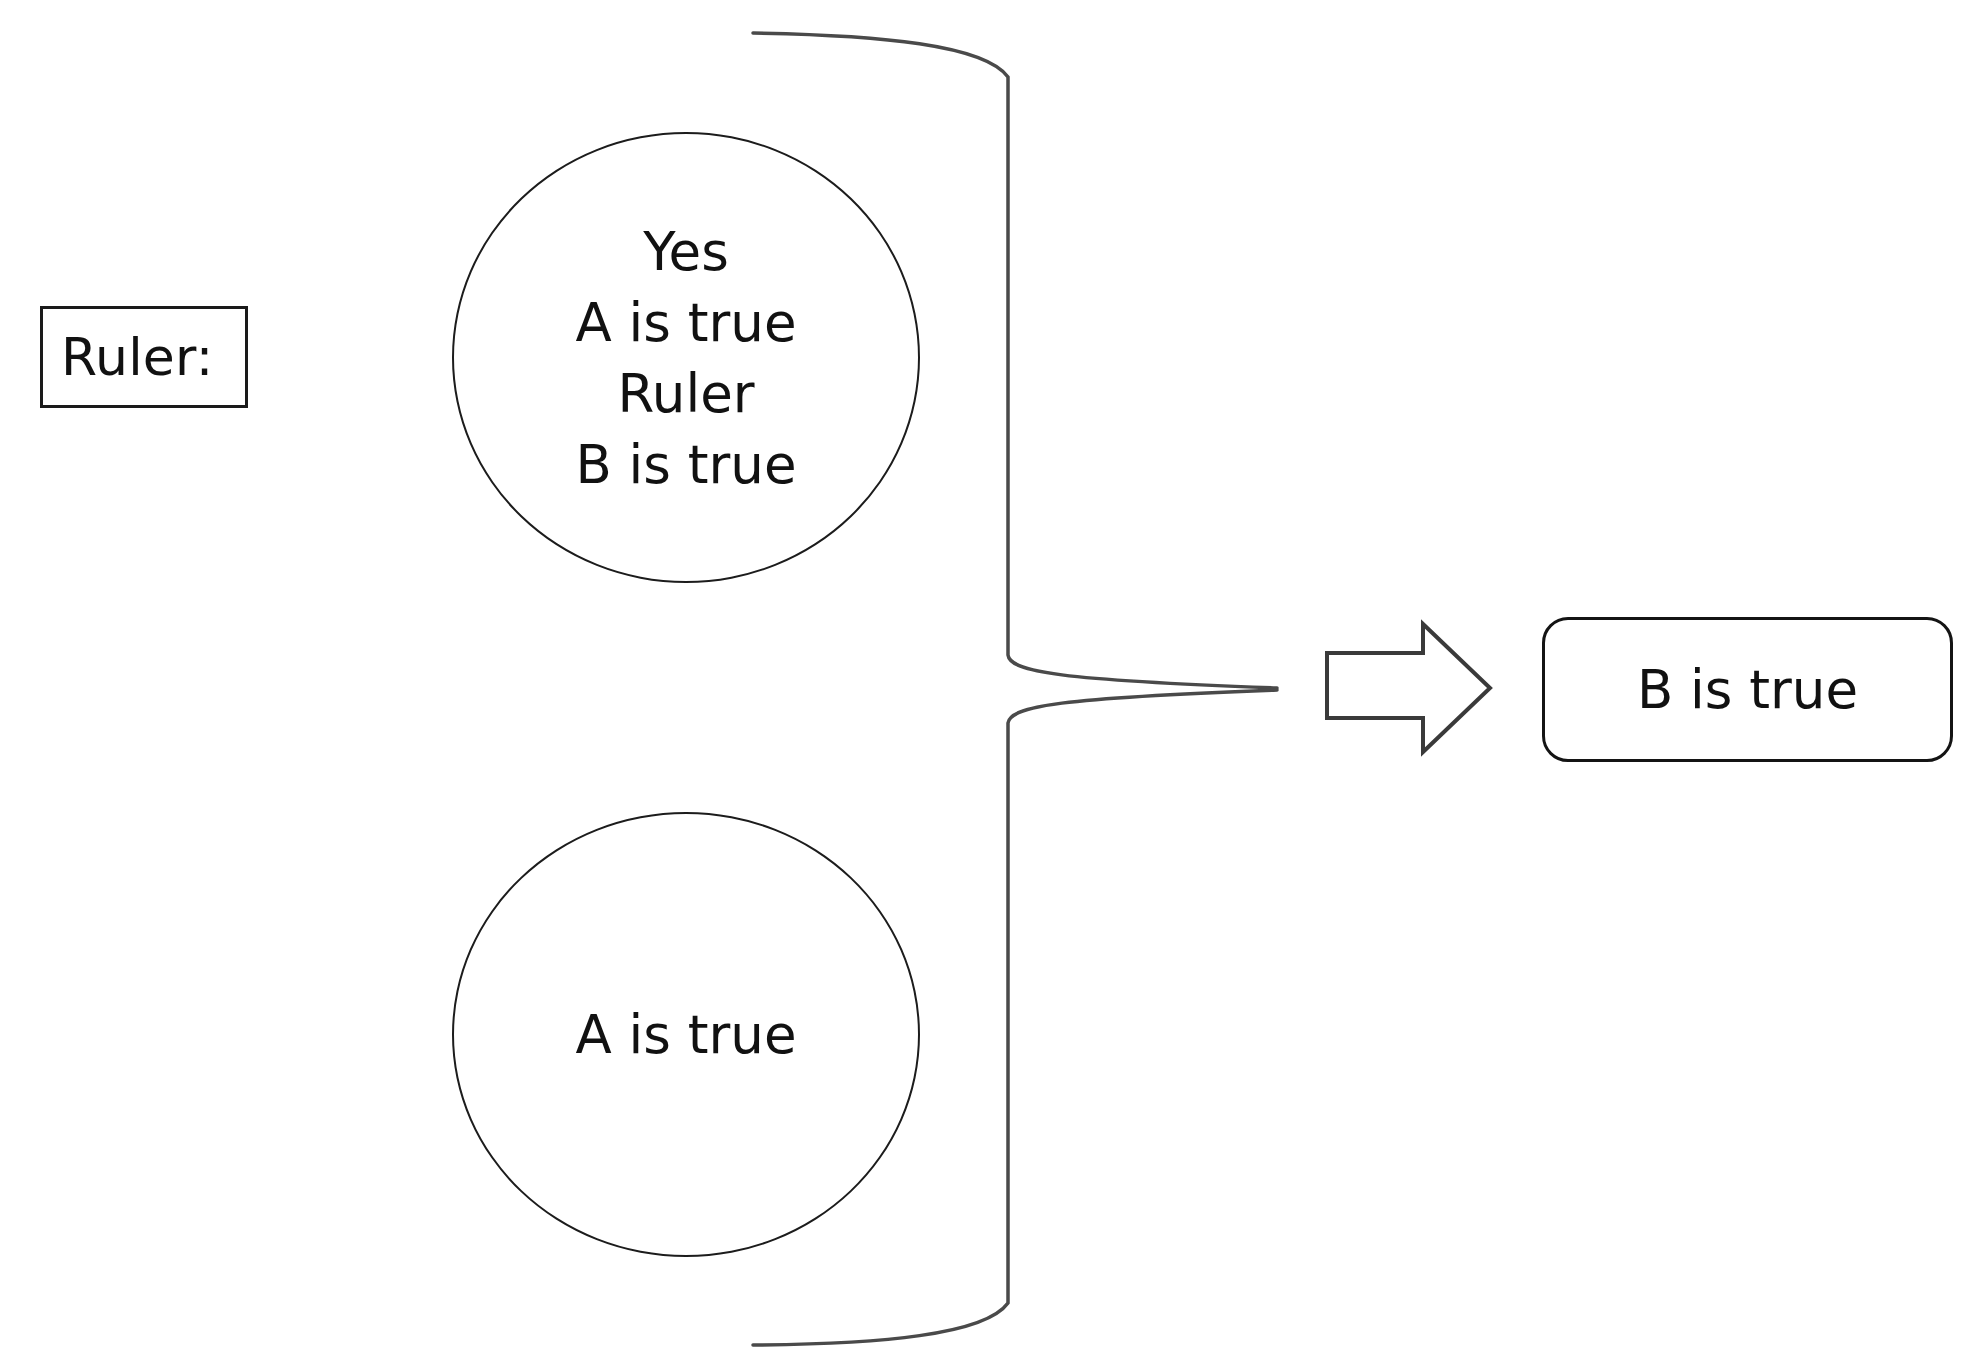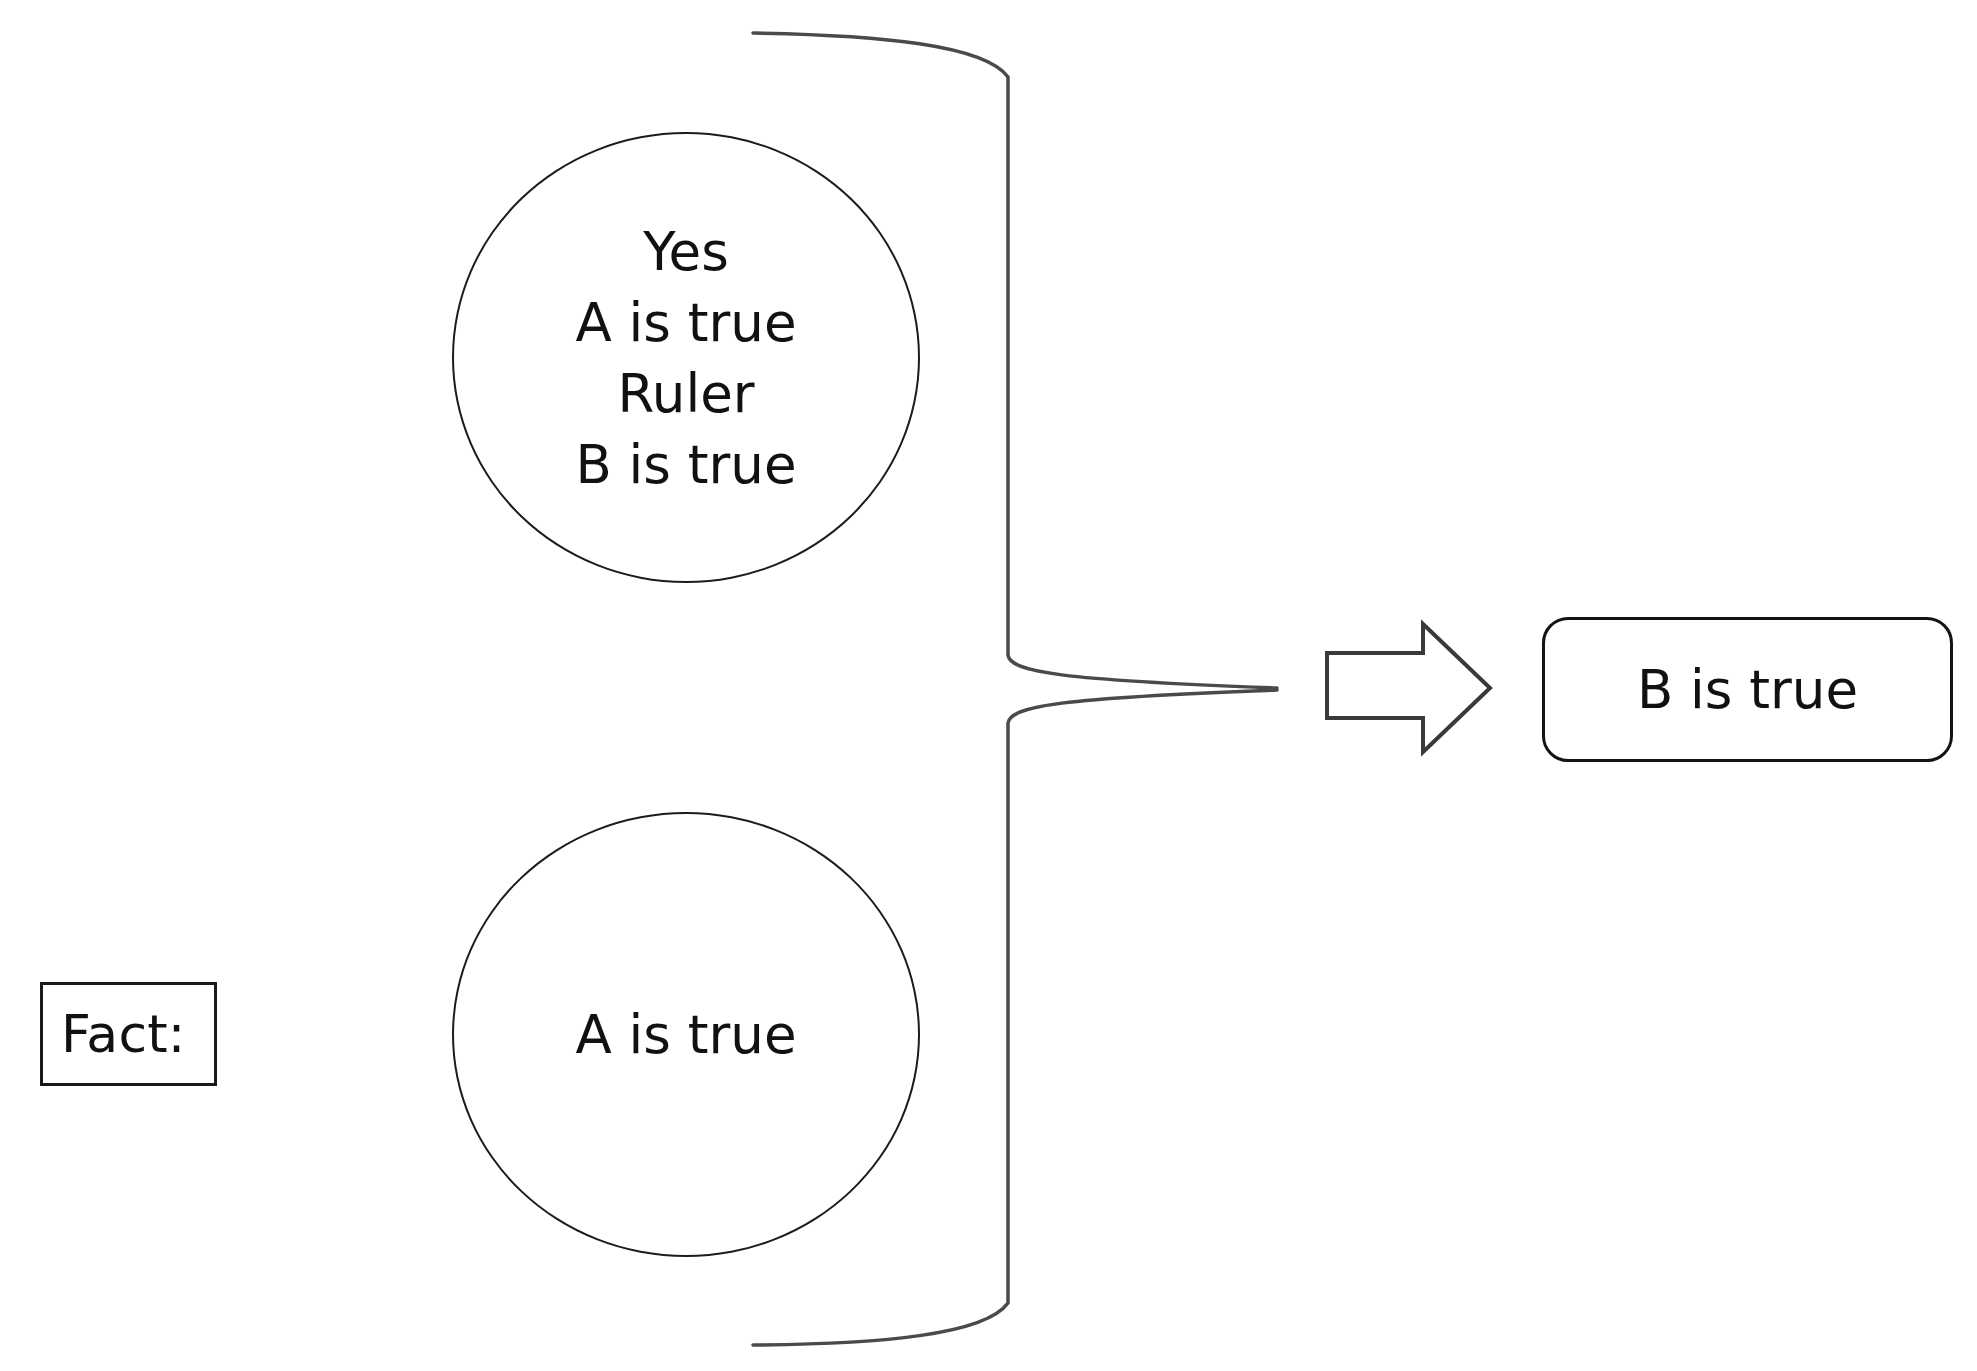--- a/index.html
+++ b/index.html
@@ -116,24 +116,24 @@
     top: 612px;
     width: 190px;
     height: 152px;
   }
 </style>
 </head>
 <body>
 
 <div id="canvas">
 
+  <div id="ruler-box" class="label-box">
+    <span>Ruler:</span>
+  </div>
 
-  <div id="fact-box" class="label-box">
-    <span>Fact:</span>
-  </div>
 
   <div id="rule-circle" class="circle">
     <div class="circle-line">Yes</div>
     <div class="circle-line">A is true</div>
     <div class="circle-line">Ruler</div>
     <div class="circle-line">B is true</div>
   </div>
 
   <div id="fact-circle" class="circle">
     <div class="circle-line">A is true</div>

